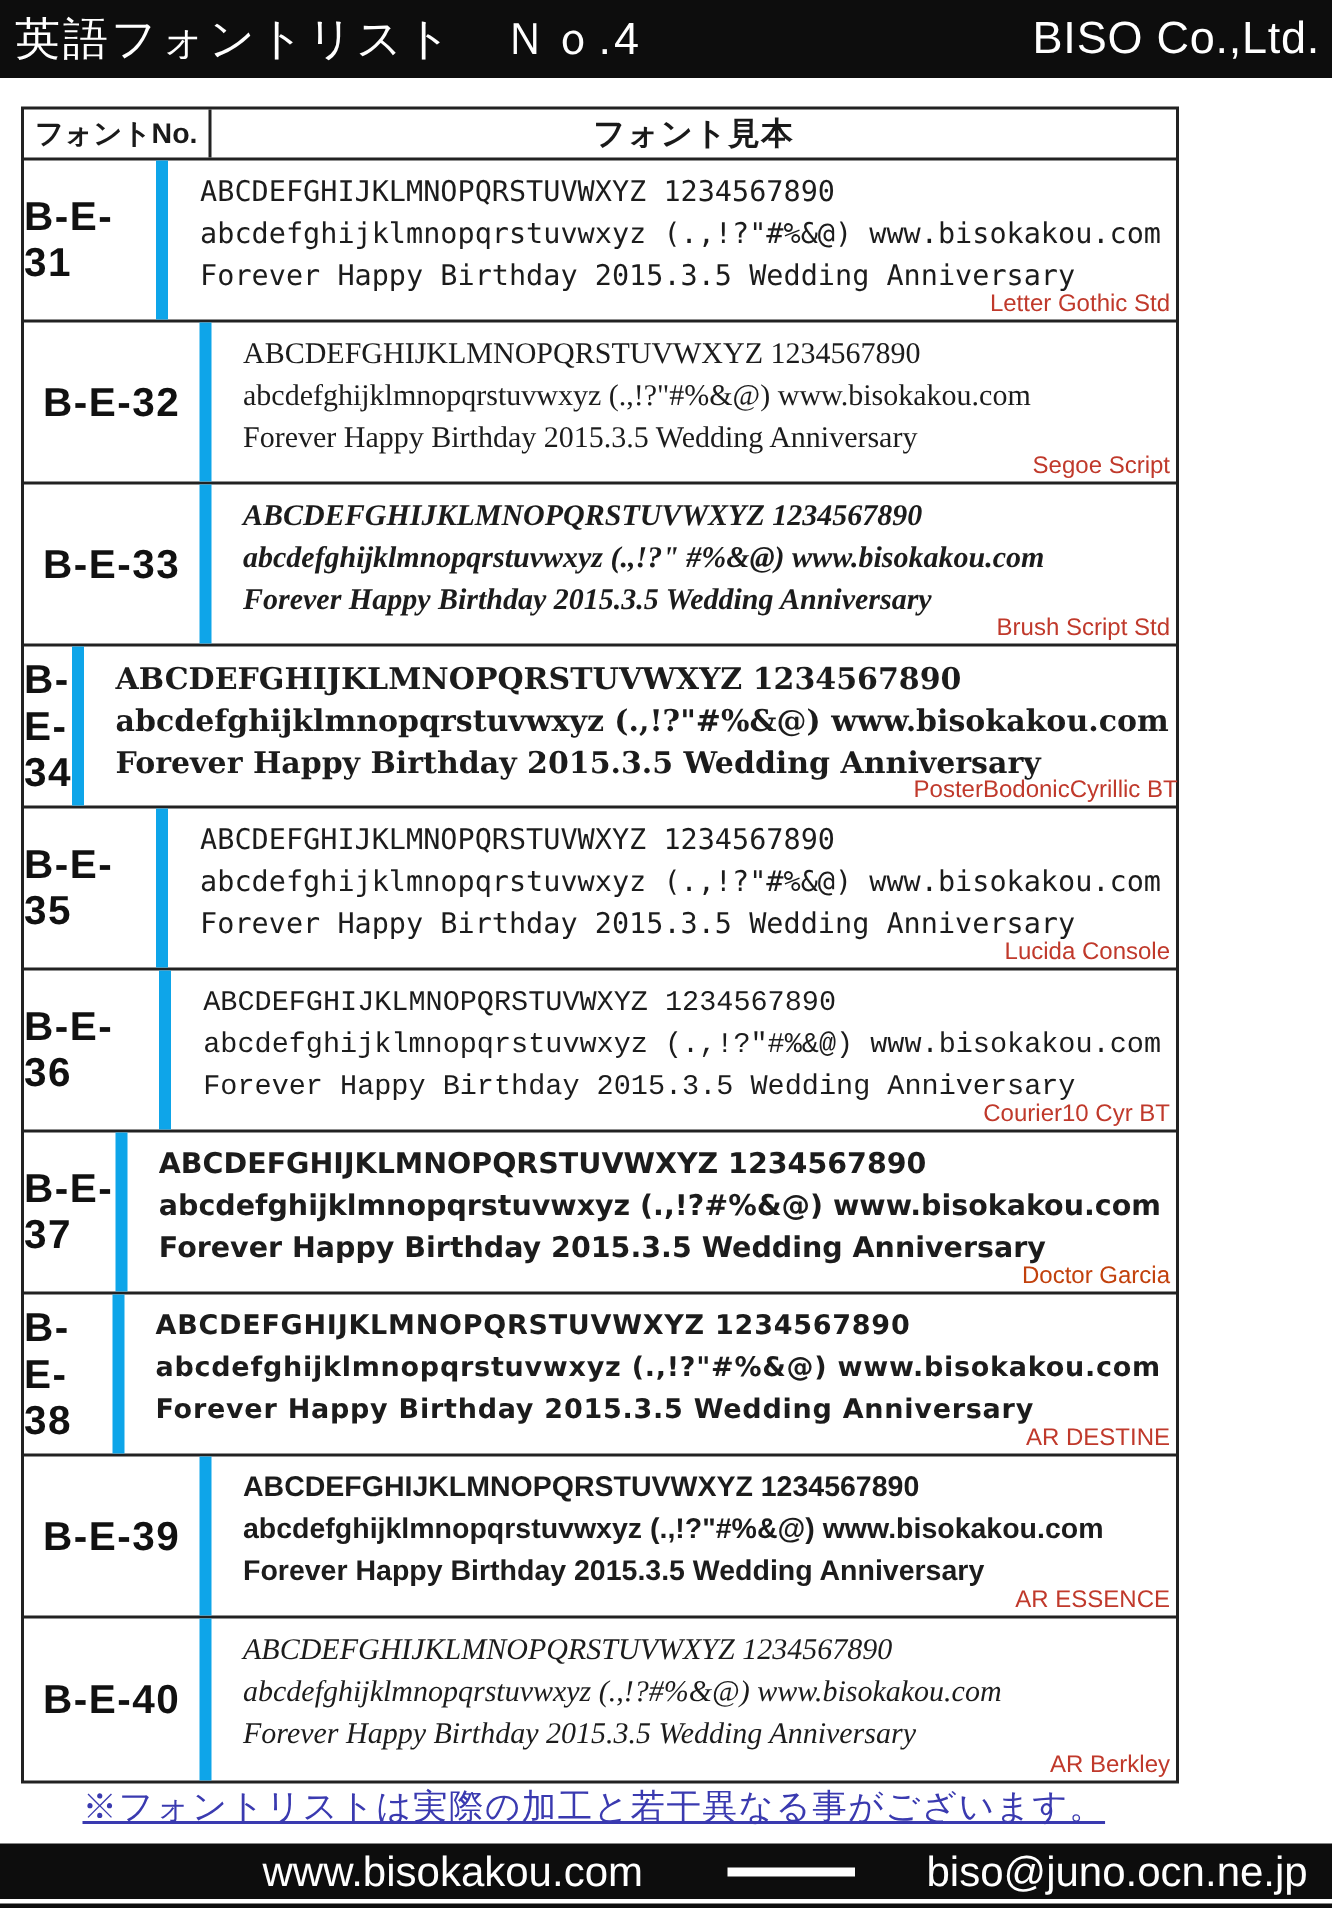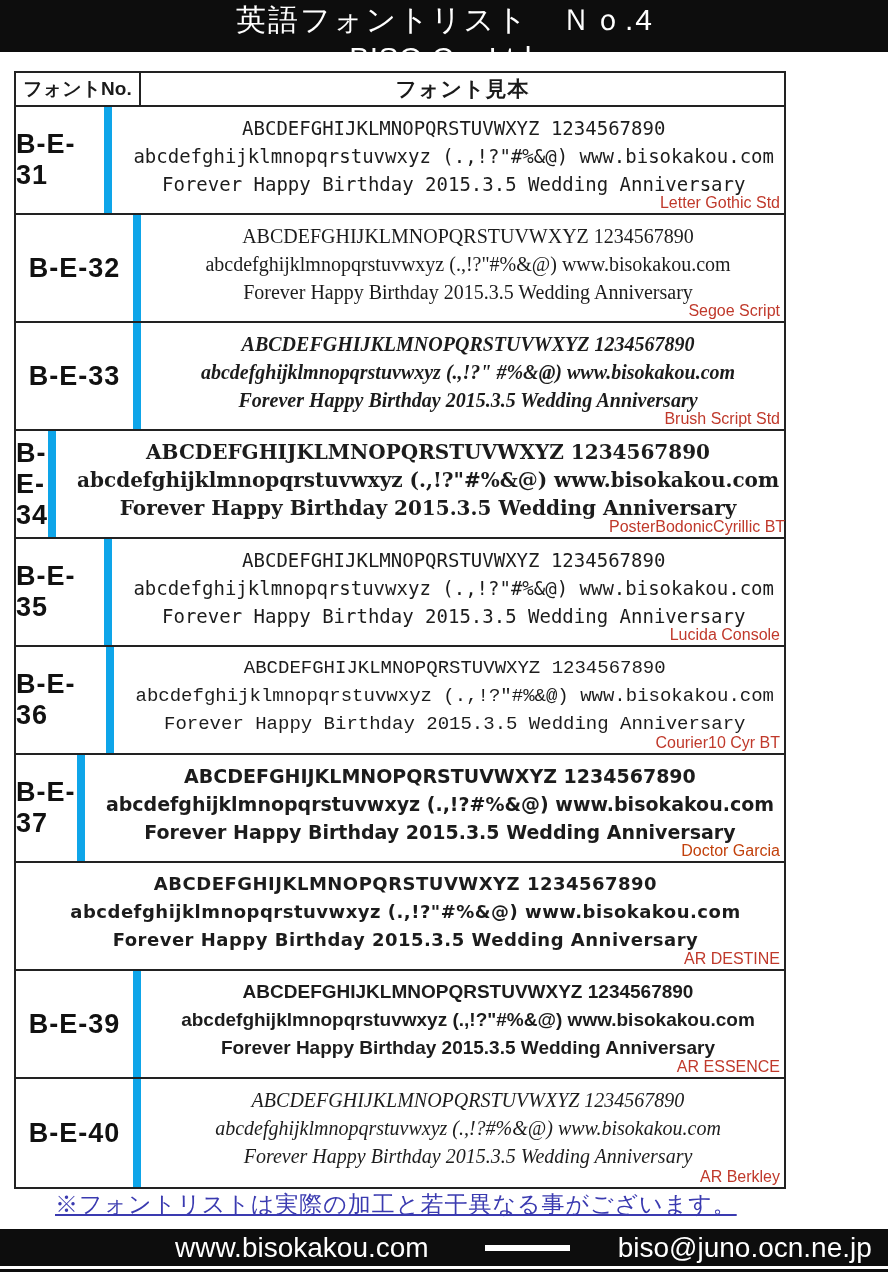--- a/index.html
+++ b/index.html
@@ -4,21 +4,21 @@
 <style>
   html,body{margin:0;padding:0;}
   body{
     width:888px;height:1272px;background:#ffffff;position:relative;
     font-family:"Liberation Sans",sans-serif;color:#1a1a1a;overflow:hidden;
   }
   
   .topbar{
     height:52px;background:#0d0d0d;color:#ffffff;
     display:flex;align-items:center;justify-content:space-between;
-    padding:0 8px 0 10px;box-sizing:border-box;flex-direction:column;
+    padding:0 8px 0 10px;box-sizing:border-box;
   }
   .topbar .title{font-size:30px;letter-spacing:2px;font-weight:500;}
   .topbar .company{font-size:30px;font-weight:400;letter-spacing:0.5px;}
   
   .fonttable{
     position:absolute;left:14px;top:71px;width:772px;
     border:2px solid #222;box-sizing:border-box;background:#fff;
   }
   .thead{
     display:flex;height:34px;border-bottom:2px solid #222;box-sizing:border-box;
@@ -36,21 +36,21 @@
     display:flex;height:108px;border-bottom:2px solid #222;box-sizing:border-box;
     position:relative;
   }
   .trow:last-child{border-bottom:none;}
   .cell-no{
     width:125px;border-right:8px solid #0ea5e9;box-sizing:border-box;
     display:flex;align-items:center;justify-content:center;
     font-size:27px;font-weight:600;letter-spacing:1px;color:#111;
   }
   .cell-sample{
-    flex:1;padding:10px 10px 16px 21px;box-sizing:border-box;position:relative;color:#1c1c1c;text-align:center;
+    flex:1;padding:10px 10px 16px 21px;box-sizing:border-box;position:relative;color:#1c1c1c;
   }
   .cell-sample .line{white-space:nowrap;margin-bottom:6px;line-height:22px;}
   .font-label{
     position:absolute;right:4px;bottom:1px;
     font-family:"Liberation Sans",sans-serif;font-size:16px;font-weight:400;
     font-style:normal;letter-spacing:0;
   }
   
   .fs31{font-family:"DejaVu Sans Mono",monospace;font-size:19px;}
   .fs32{font-family:cursive;font-size:20px;}
@@ -159,20 +159,21 @@
     <div class="cell-no">B-E-37</div>
     <div class="cell-sample fs37">
       <div class="line">ABCDEFGHIJKLMNOPQRSTUVWXYZ 1234567890</div>
       <div class="line">abcdefghijklmnopqrstuvwxyz (.,!?#%&amp;@)   www.bisokakou.com</div>
       <div class="line">Forever  Happy Birthday  2015.3.5  Wedding  Anniversary</div>
       <div class="font-label" style="color: #c2410c;">Doctor Garcia</div>
     </div>
   </div>
 
   <div class="trow">
+    <div class="cell-no">B-E-38</div>
     <div class="cell-sample fs38">
       <div class="line">ABCDEFGHIJKLMNOPQRSTUVWXYZ  1234567890</div>
       <div class="line">abcdefghijklmnopqrstuvwxyz (.,!?"#%&amp;@)   www.bisokakou.com</div>
       <div class="line">Forever  Happy Birthday  2015.3.5  Wedding  Anniversary</div>
       <div class="font-label" style="color: rgb(192, 57, 43);">AR DESTINE</div>
     </div>
   </div>
 
   <div class="trow">
     <div class="cell-no">B-E-39</div>

